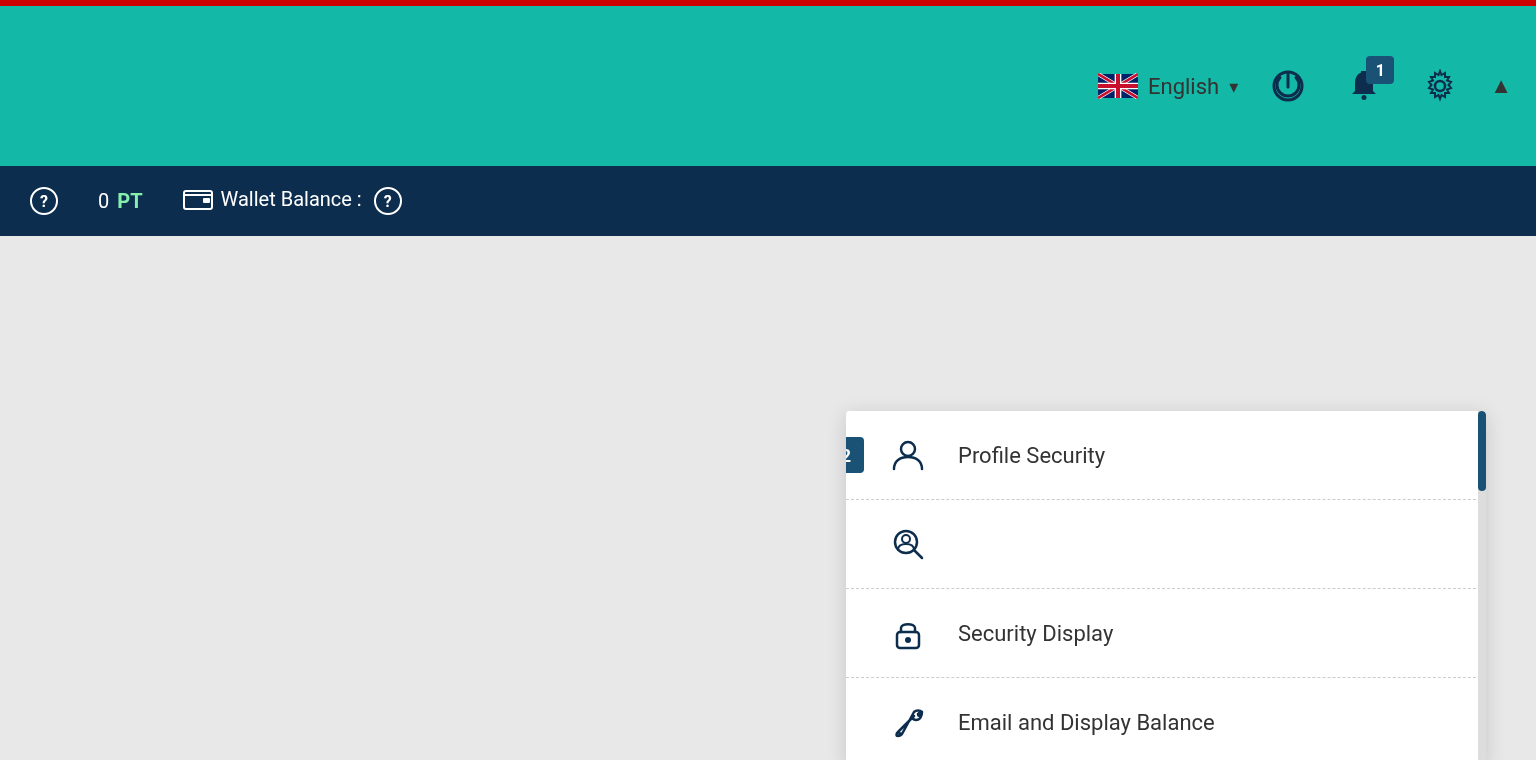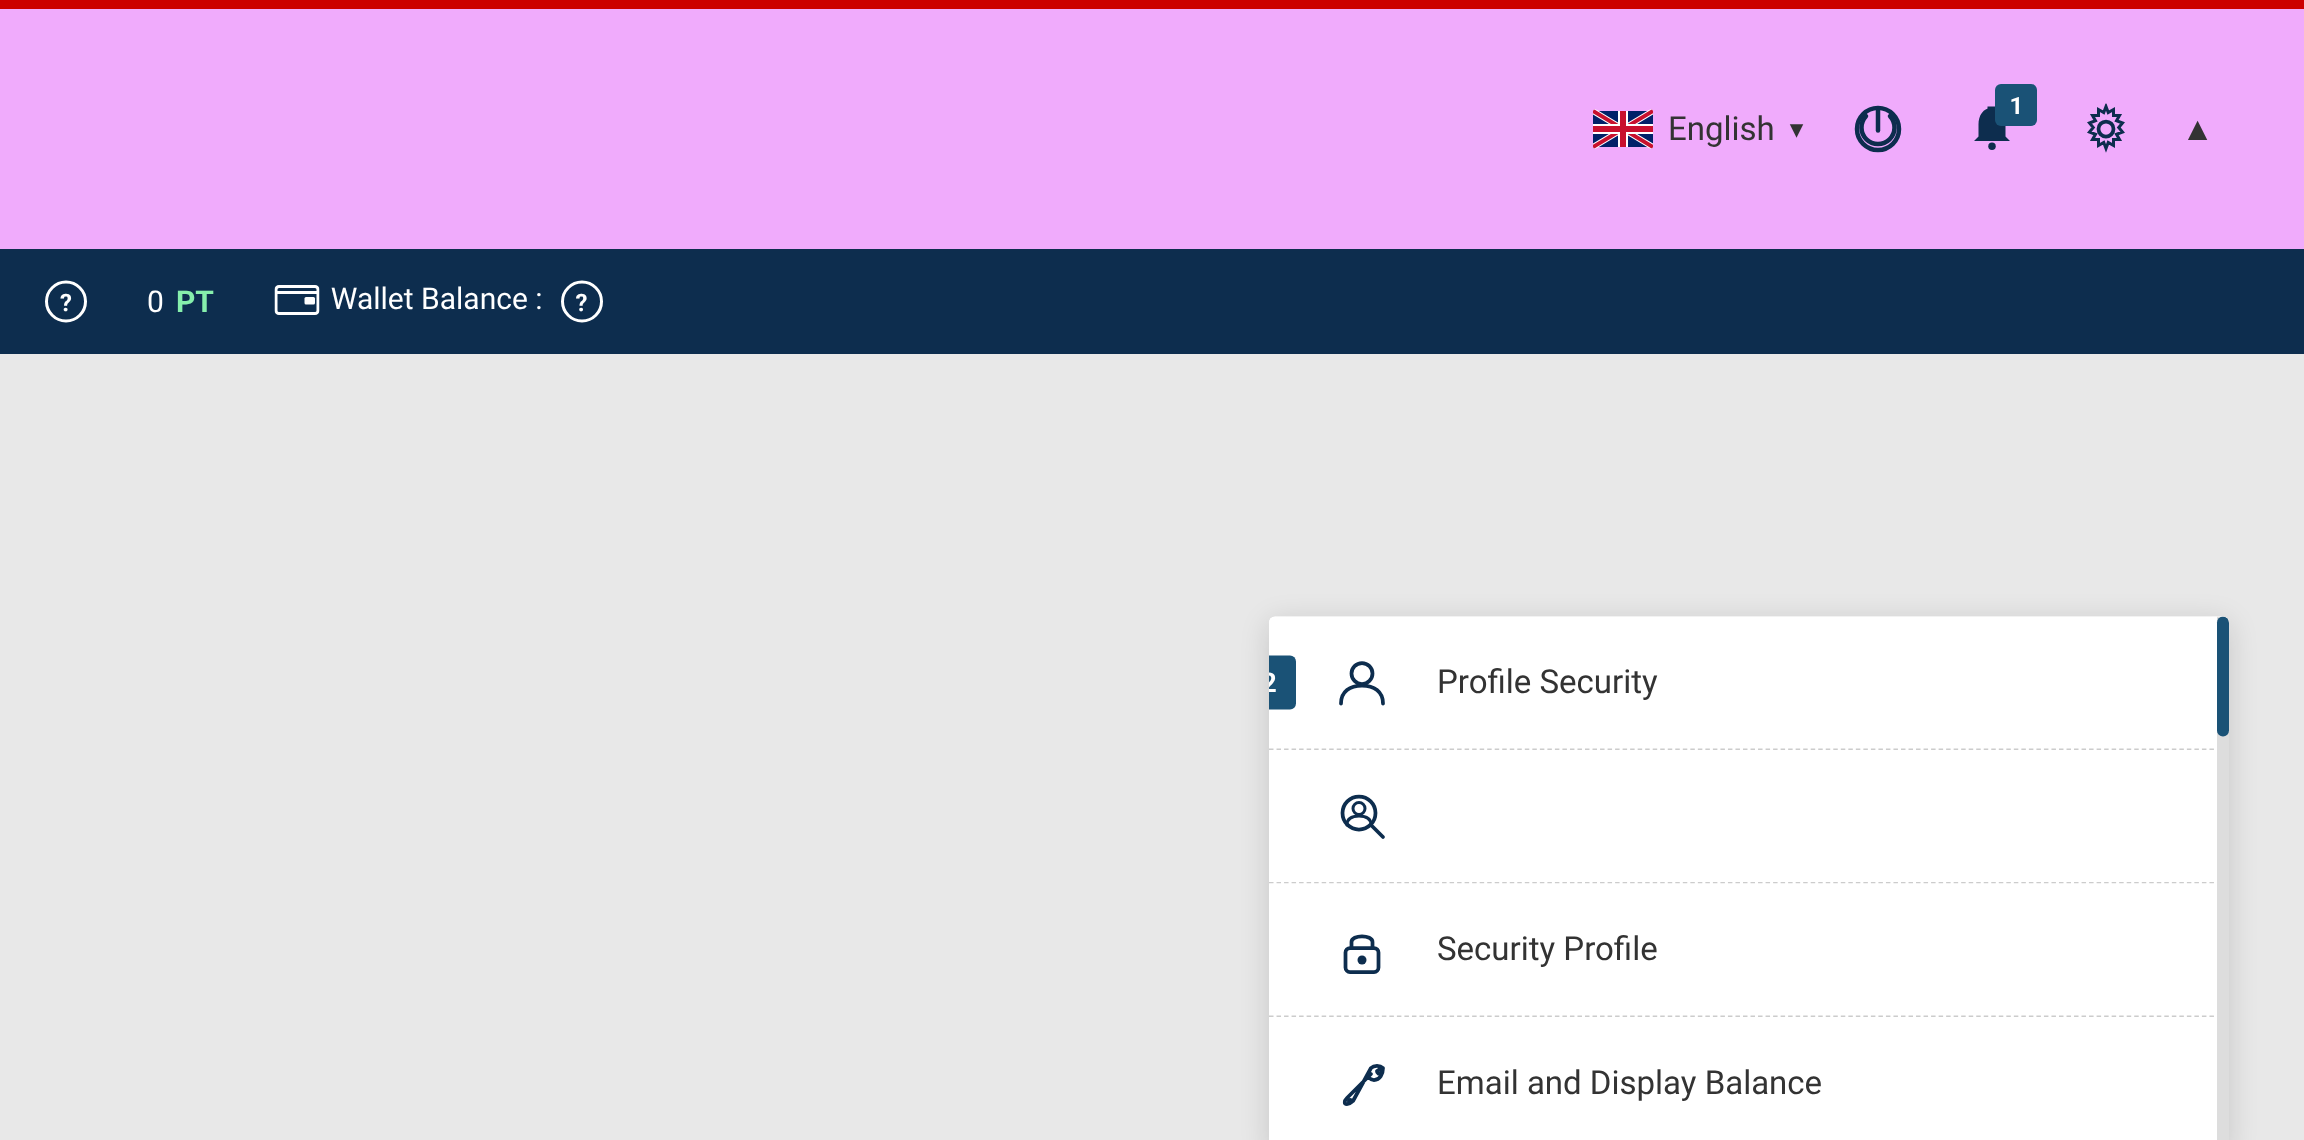--- a/index.html
+++ b/index.html
@@ -14,26 +14,26 @@
 
     
     .top-red-bar {
       height: 6px;
       background: #cc0000;
       width: 100%;
     }
 
     
     .header {
-      background: #f0abfc;
+      background: #14b8a6;
       height: 160px;
       display: flex;
       align-items: center;
       justify-content: flex-end;
-      padding-right: 60px;
+      padding-right: 24px;
       position: relative;
     }
 
     .header-controls {
       display: flex;
       align-items: center;
       gap: 24px;
     }
 
     .language-selector {
@@ -351,21 +351,21 @@
     </div>
 
     <div class="dropdown-item">
       <div class="dropdown-item-icon">
         <svg width="36" height="36" viewBox="0 0 36 36" fill="none" xmlns="http://www.w3.org/2000/svg">
           <rect x="7" y="17" width="22" height="16" rx="3" stroke="#0d2d4e" stroke-width="2.5" fill="none"></rect>
           <path d="M11 17 V13 C11 8 25 8 25 13 V17" stroke="#0d2d4e" stroke-width="2.5" fill="none" stroke-linecap="round"></path>
           <circle cx="18" cy="25" r="3" fill="#0d2d4e"></circle>
         </svg>
       </div>
-      <span class="dropdown-item-label">Security Profile</span>
+      <span class="dropdown-item-label">Security Display</span>
     </div>
 
     <div class="dropdown-item">
       <div class="dropdown-item-icon">
         <svg width="36" height="36" viewBox="0 0 36 36" fill="none" xmlns="http://www.w3.org/2000/svg">
           <path d="M8 28 L24 12 M24 8 C26 6 30 6 32 8 C30 8 28 10 28 10 C28 10 28 12 30 12 C30 12 32 10 32 8 C32 12 30 16 26 16 C24 16 22 14 22 14 L8 28 C6 30 6 32 8 32 C10 32 12 30 12 30 Z" stroke="#0d2d4e" stroke-width="2.5" fill="none" stroke-linecap="round" stroke-linejoin="round"></path>
           <circle cx="10" cy="30" r="2" fill="#0d2d4e"></circle>
         </svg>
       </div>
       <span class="dropdown-item-label">Email and Display Balance</span>

